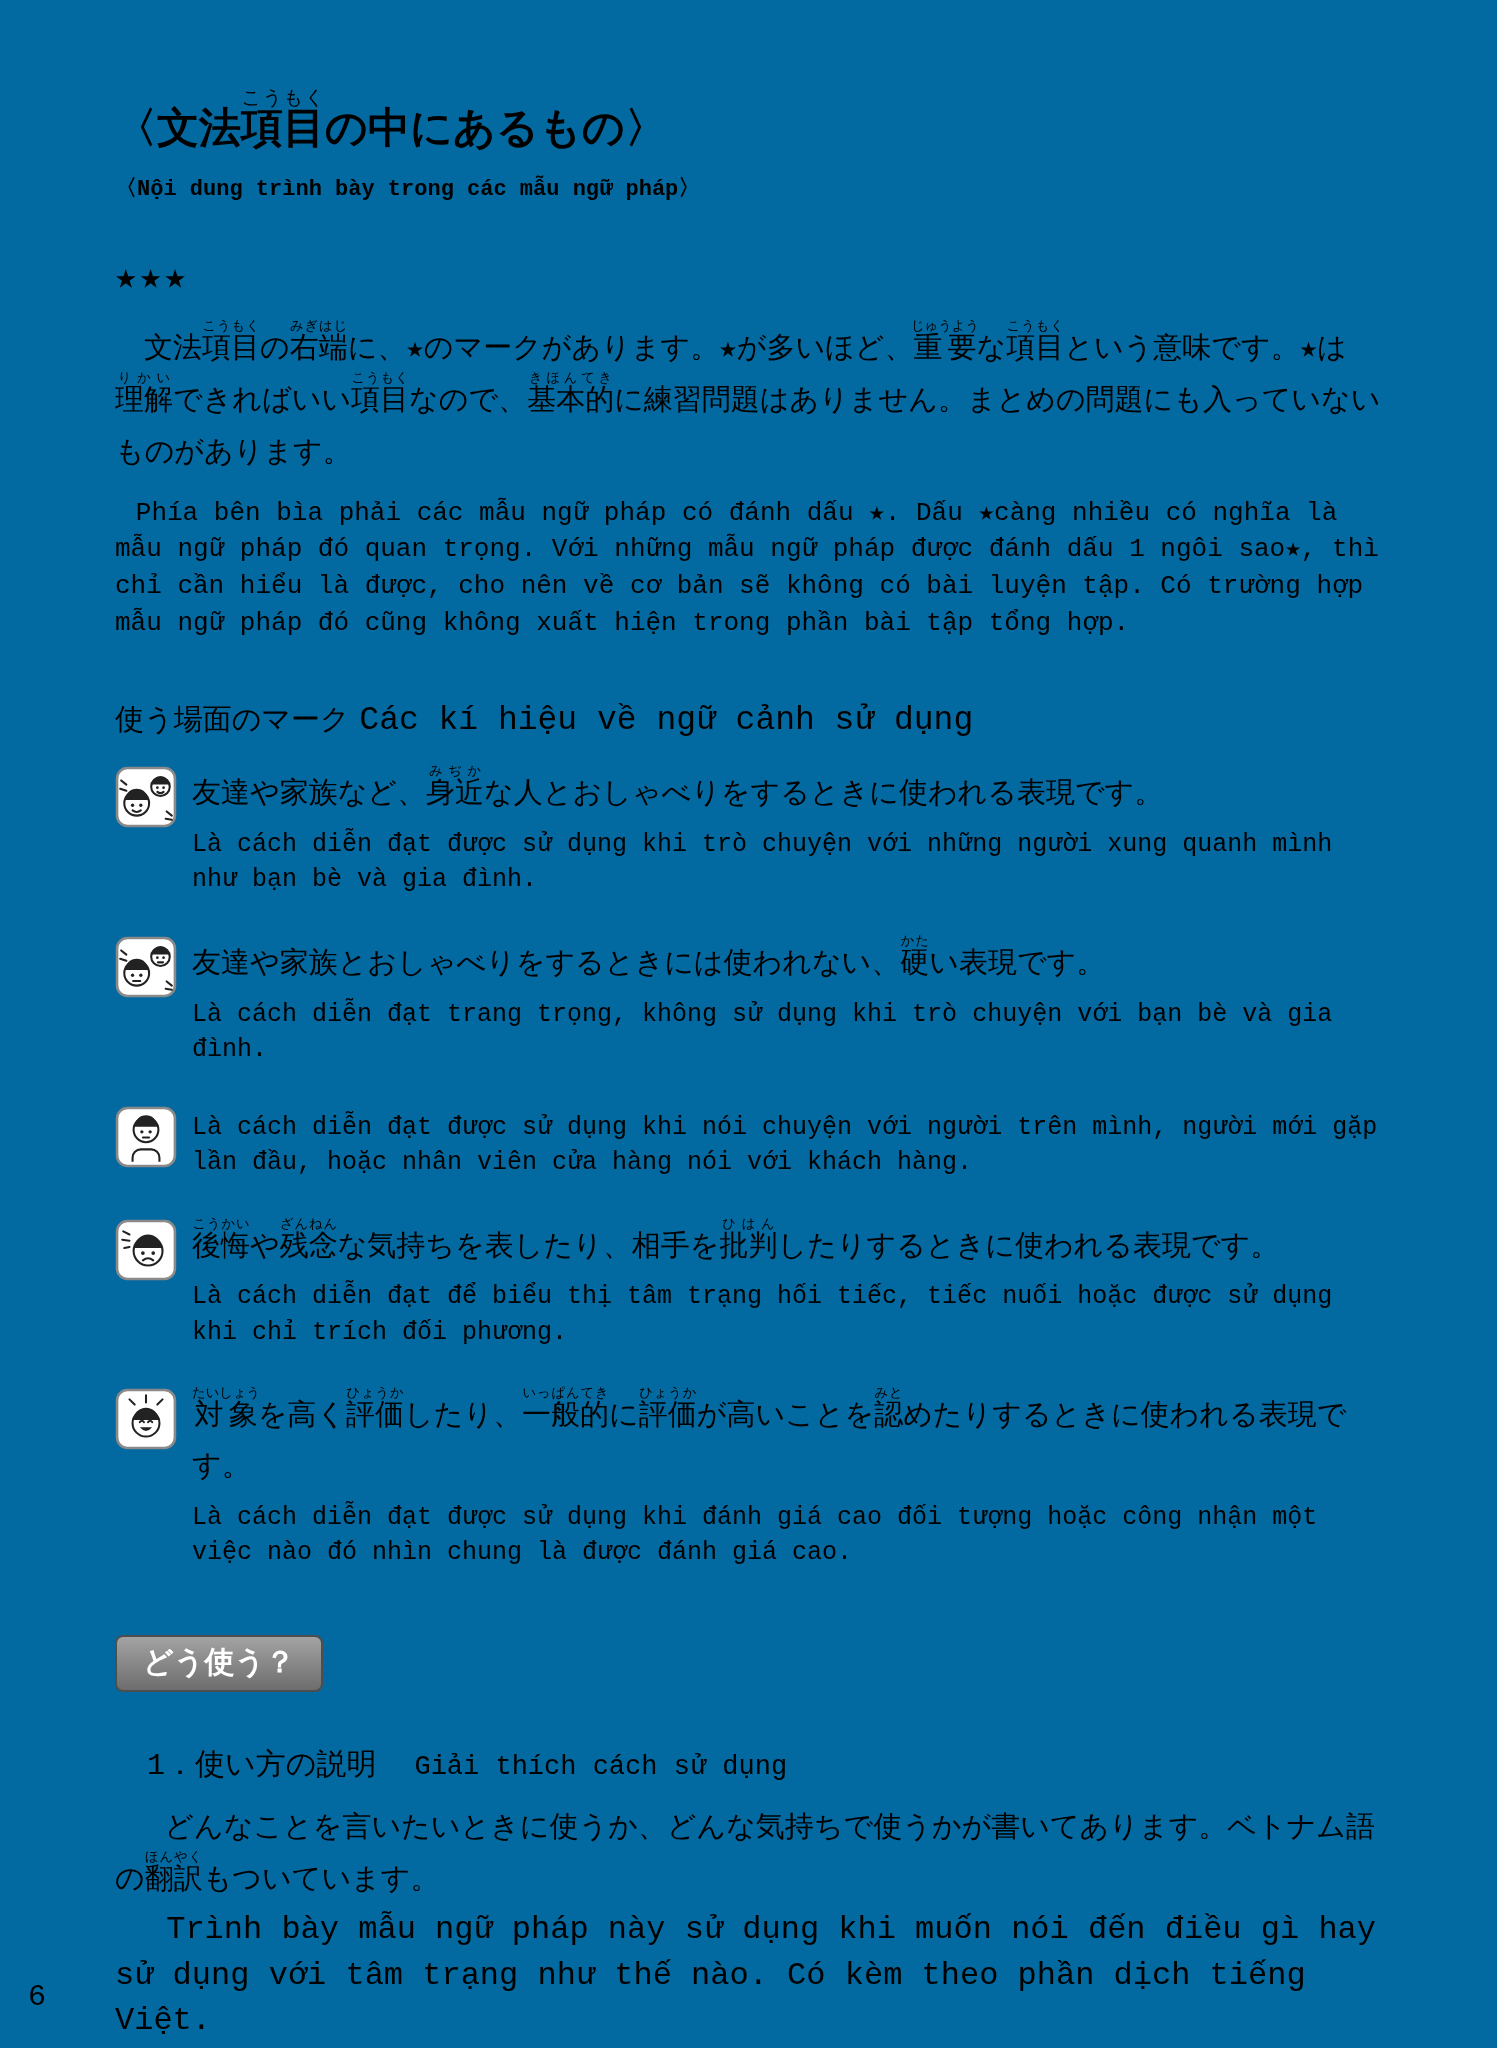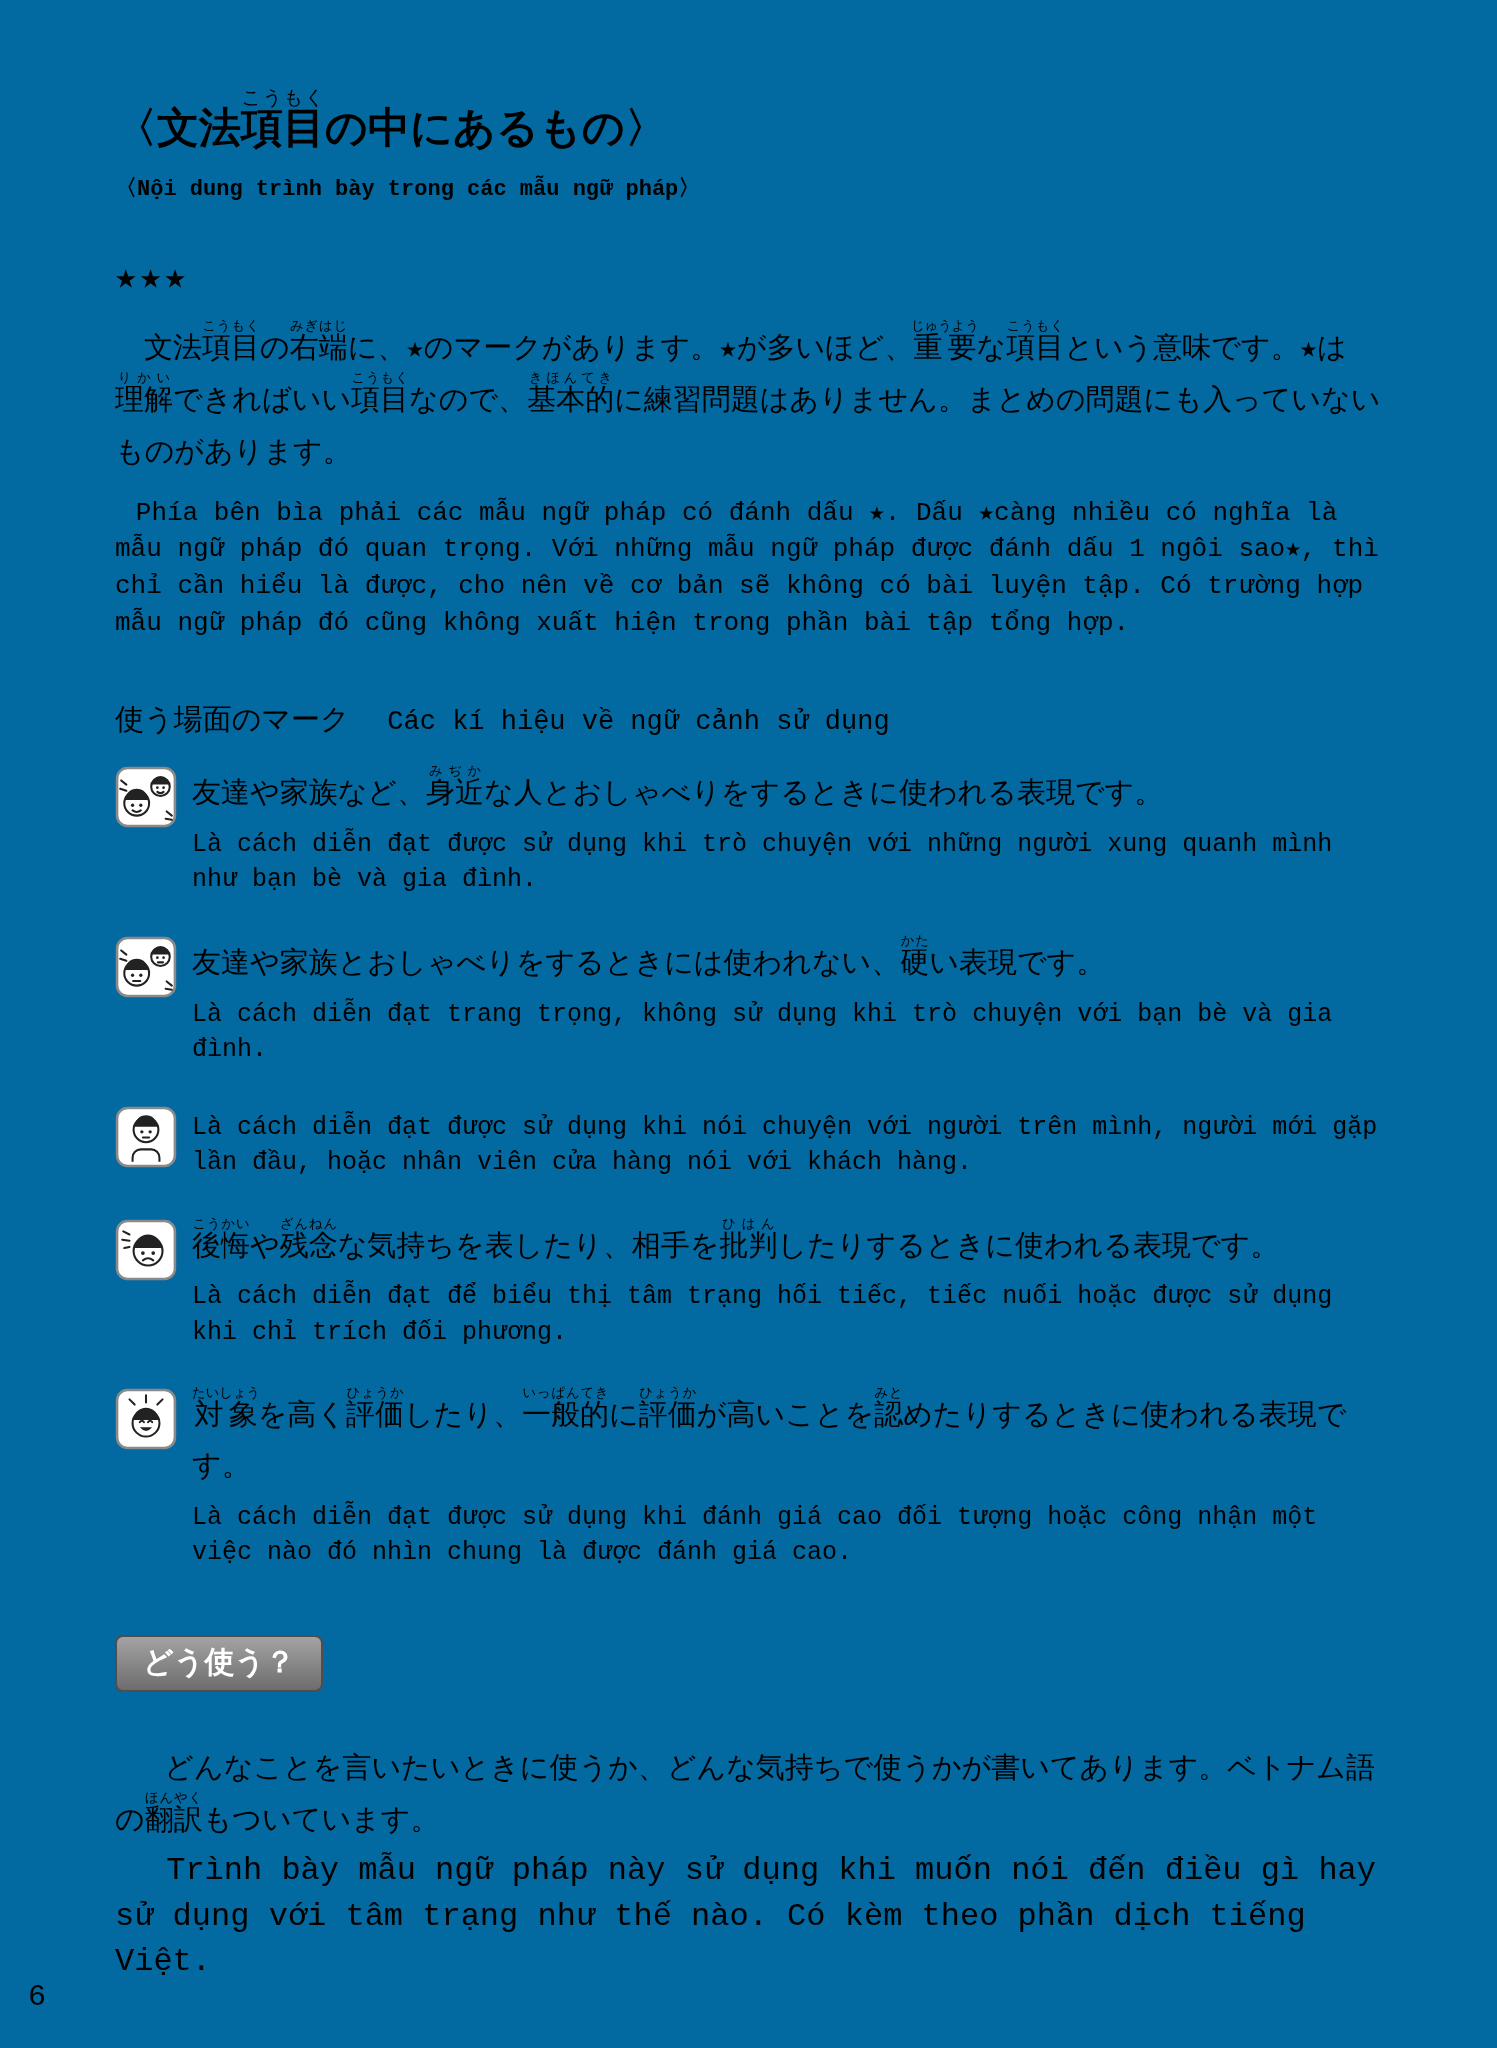--- a/index.html
+++ b/index.html
@@ -19,21 +19,21 @@
 
   .jp-title { font-size:42px; font-weight:bold; margin:0 0 10px 0; line-height:1.5; }
   .vn-title { font-size:22px; font-weight:bold; margin:0 0 52px 0; }
   .stars-heading { font-size:36px; margin:0 0 20px 0; letter-spacing:3px; }
 
   .intro-jp { font-size:29px; line-height:1.8; margin:0; text-indent:1em; }
   .intro-vn { font-size:26px; line-height:1.42; margin:14px 0 0 0; text-indent:0.8em; }
 
   .section-label { margin:58px 0 24px 0; }
   .section-label .jp { font-size:29px; }
-  .section-label .vn { font-size:27px; margin-left:28px; }
+  .section-label .vn { font-size:33px; margin-left:0; }
 
   .scene-item { display:flex; gap:15px; margin-bottom:36px; align-items:flex-start; }
   .scene-icon { flex:0 0 62px; width:62px; height:62px; margin-top:2px; }
   .scene-text { flex:1; }
   .scene-text .jp { font-size:29px; line-height:1.75; }
   .scene-text .vn { font-size:25px; line-height:1.42; margin-top:6px; }
 
   .howto-badge {
     display:inline-block;
     margin:28px 0 8px 0;
@@ -163,20 +163,24 @@
       <div class="jp"><ruby>対象<rt>たいしょう</rt></ruby>を高く<ruby>評価<rt>ひょうか</rt></ruby>したり、<ruby>一般的<rt>いっぱんてき</rt></ruby>に<ruby>評価<rt>ひょうか</rt></ruby>が高いことを<ruby>認<rt>みと</rt></ruby>めたりするときに使われる表現です。</div>
       <div class="vn">Là cách diễn đạt được sử dụng khi đánh giá cao đối tượng hoặc công nhận một việc nào đó nhìn chung là được đánh giá cao.</div>
     </div>
   </div>
 
   <div>
     <span class="howto-badge">どう使う？</span>
   </div>
 
   <div class="howto-item">
+    <div class="howto-head">
+      <span class="jp">1．</span><span class="jp">使い方の説明</span>
+      <span class="vn">Giải thích cách sử dụng</span>
+    </div>
     <p class="howto-body-jp">どんなことを言いたいときに使うか、どんな気持ちで使うかが書いてあります。ベトナム語の<ruby>翻訳<rt>ほんやく</rt></ruby>もついています。</p>
     <p class="howto-body-vn">Trình bày mẫu ngữ pháp này sử dụng khi muốn nói đến điều gì hay sử dụng với tâm trạng như thế nào. Có kèm theo phần dịch tiếng Việt.</p>
   </div>
 
 
   <div class="page-number">6</div>
 
 </div>
 
 </body></html>

